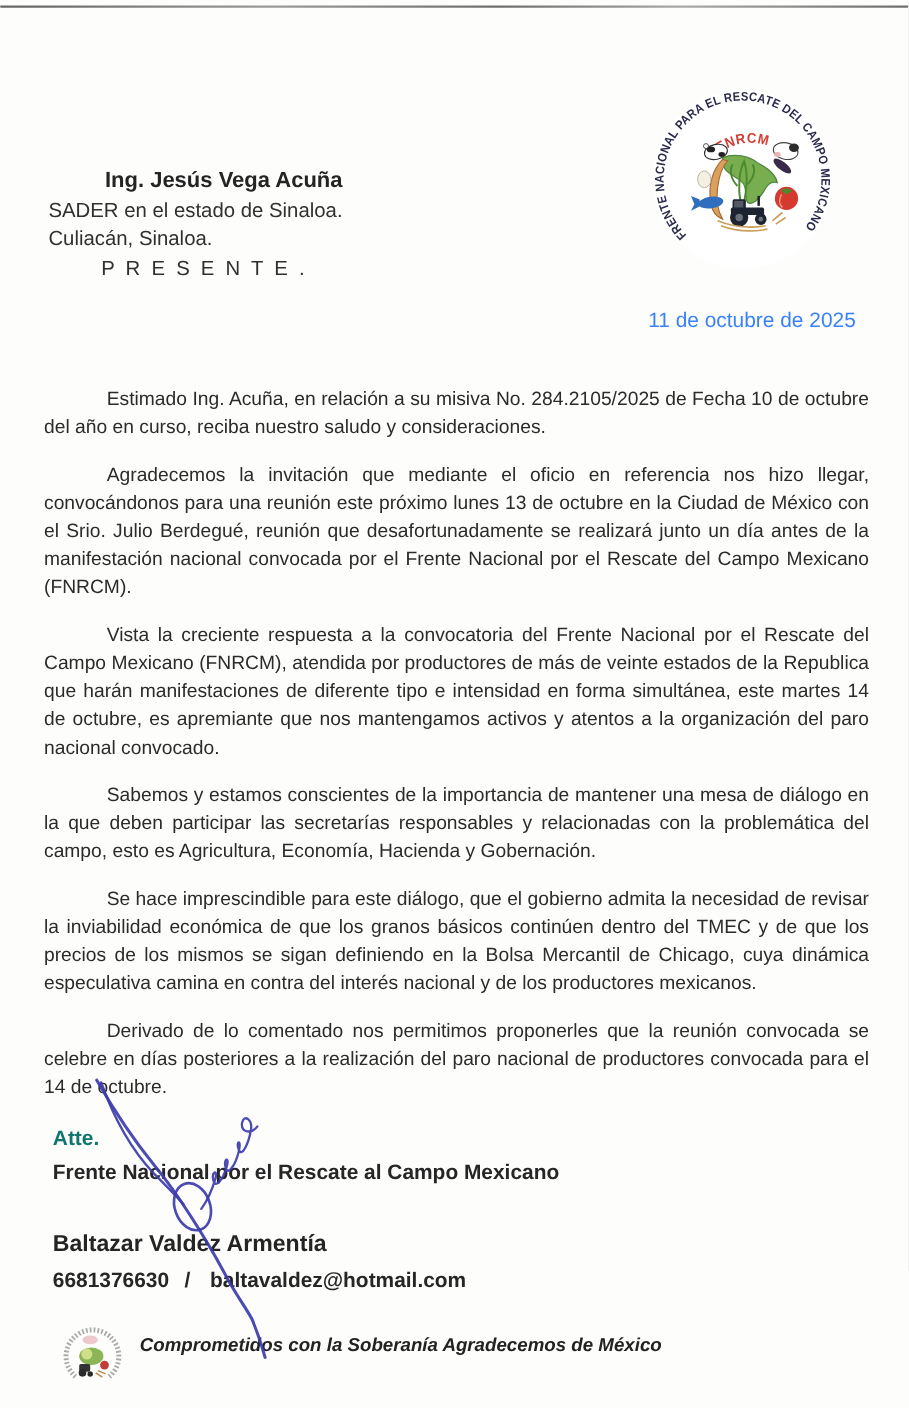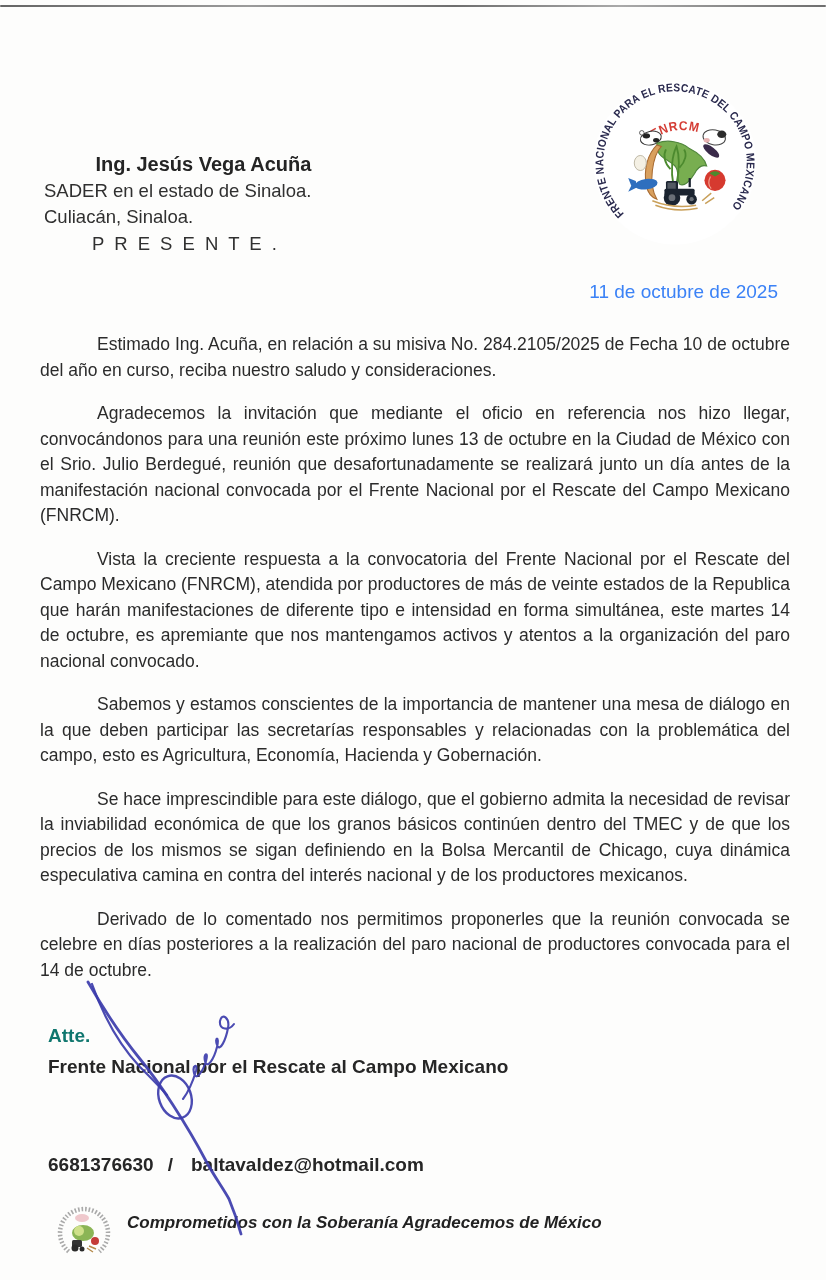--- a/index.html
+++ b/index.html
@@ -16,21 +16,21 @@
   
   .logo-main{position:absolute;left:592px;top:79px;width:166px;height:168px;}
   svg text{font-family:"Liberation Sans",sans-serif;}
   .ring-text{fill:var(--ring-text,#2a2a4e);font-size:15px;font-weight:bold;letter-spacing:.4px;}
   .acronym-text{fill:var(--acronym,#d43c34);font-size:17px;font-weight:bold;letter-spacing:1px;}
   .recipient{position:absolute;left:44px;top:151px;font-size:18.5px;line-height:26.5px;color:#303030;}
   .recipient-name{font-weight:bold;font-size:20px;color:#242424;text-align:right;}
   .presente{letter-spacing:2.5px;margin-left:48px;}
   .date-line{position:absolute;top:281px;right:48px;font-size:19px;color:#3b82f6;text-align:right;}
   
-  .letter-body{position:absolute;left:40px;top:332px;width:750px;
+  .letter-body{position:absolute;left:40px;top:350px;width:750px;
     font-size:17.5px;line-height:25.5px;text-align:justify;color:#2b2b2b;}
   .letter-body p{margin:0 0 18px 0;text-indent:57px;}
   
   .atte{position:absolute;left:48px;top:1025px;font-size:19px;font-weight:bold;color:#0f766e;}
   .org-line{position:absolute;left:48px;top:1056px;font-size:19px;font-weight:bold;color:#262626;}
   .signer-name{position:absolute;left:48px;top:1119px;font-size:21px;font-weight:bold;color:#242424;}
   .contact-line{position:absolute;left:48px;top:1154px;font-size:19px;font-weight:bold;color:#262626;}
   .contact-line .sep{margin:0 18px 0 14px;}
   
   .footer-logo{position:absolute;left:55px;top:1202px;width:58px;height:72px;}
@@ -124,20 +124,21 @@
     <p>Estimado Ing. Acuña, en relación a su misiva No. 284.2105/2025 de Fecha 10 de octubre del año en curso, reciba nuestro saludo y consideraciones.</p>
     <p>Agradecemos la invitación que mediante el oficio en referencia nos hizo llegar, convocándonos para una reunión este próximo lunes 13 de octubre en la Ciudad de México con el Srio. Julio Berdegué, reunión que desafortunadamente se realizará junto un día antes de la manifestación nacional convocada por el Frente Nacional por el Rescate del Campo Mexicano (FNRCM).</p>
     <p>Vista la creciente respuesta a la convocatoria del Frente Nacional por el Rescate del Campo Mexicano (FNRCM), atendida por productores de más de veinte estados de la Republica que harán manifestaciones de diferente tipo e intensidad en forma simultánea, este martes 14 de octubre, es apremiante que nos mantengamos activos y atentos a la organización del paro nacional convocado.</p>
     <p>Sabemos y estamos conscientes de la importancia de mantener una mesa de diálogo en la que deben participar las secretarías responsables y relacionadas con la problemática del campo, esto es Agricultura, Economía, Hacienda y Gobernación.</p>
     <p>Se hace imprescindible para este diálogo, que el gobierno admita la necesidad de revisar la inviabilidad económica de que los granos básicos continúen dentro del TMEC y de que los precios de los mismos se sigan definiendo en la Bolsa Mercantil de Chicago, cuya dinámica especulativa camina en contra del interés nacional y de los productores mexicanos.</p>
     <p>Derivado de lo comentado nos permitimos proponerles que la reunión convocada se celebre en días posteriores a la realización del paro nacional de productores convocada para el 14 de octubre.</p>
   </div>
 
   <div class="atte">Atte.</div>
   <div class="org-line">Frente Nacional por el Rescate al Campo Mexicano</div>
+  <div class="signer-name">Baltazar Valdez Armentía</div>
   <div class="contact-line">
     <span>6681376630</span><span class="sep">/</span><span>baltavaldez@hotmail.com</span>
   </div>
 
   <svg class="signature" viewBox="0 0 190 270" aria-hidden="true">
     <path d="M 8 7 C 28 42 47 68 60 84 C 74 101 84 116 93 130 C 104 147 116 167 126 186 C 134 201 143 213 149 224 C 154 236 158 248 161 259" stroke-width="2.8"></path>
     <path d="M 12 9 C 25 46 43 74 60 92 C 68 100 78 110 87 120" stroke-width="2.2"></path>
     <ellipse cx="95" cy="122" rx="16" ry="22" transform="rotate(-20 95 122)" stroke-width="2.4"></ellipse>
     <path d="M 103 124 C 109 116 113 106 116 96 C 118 88 112 90 114 98 C 116 107 123 96 126 86 C 129 76 123 78 125 86 C 127 95 134 84 137 72 C 140 60 134 62 137 70 C 140 78 146 64 148 53 C 150 43 142 37 140 46 C 139 55 149 56 154 49" stroke-width="2.1"></path>
   </svg>

